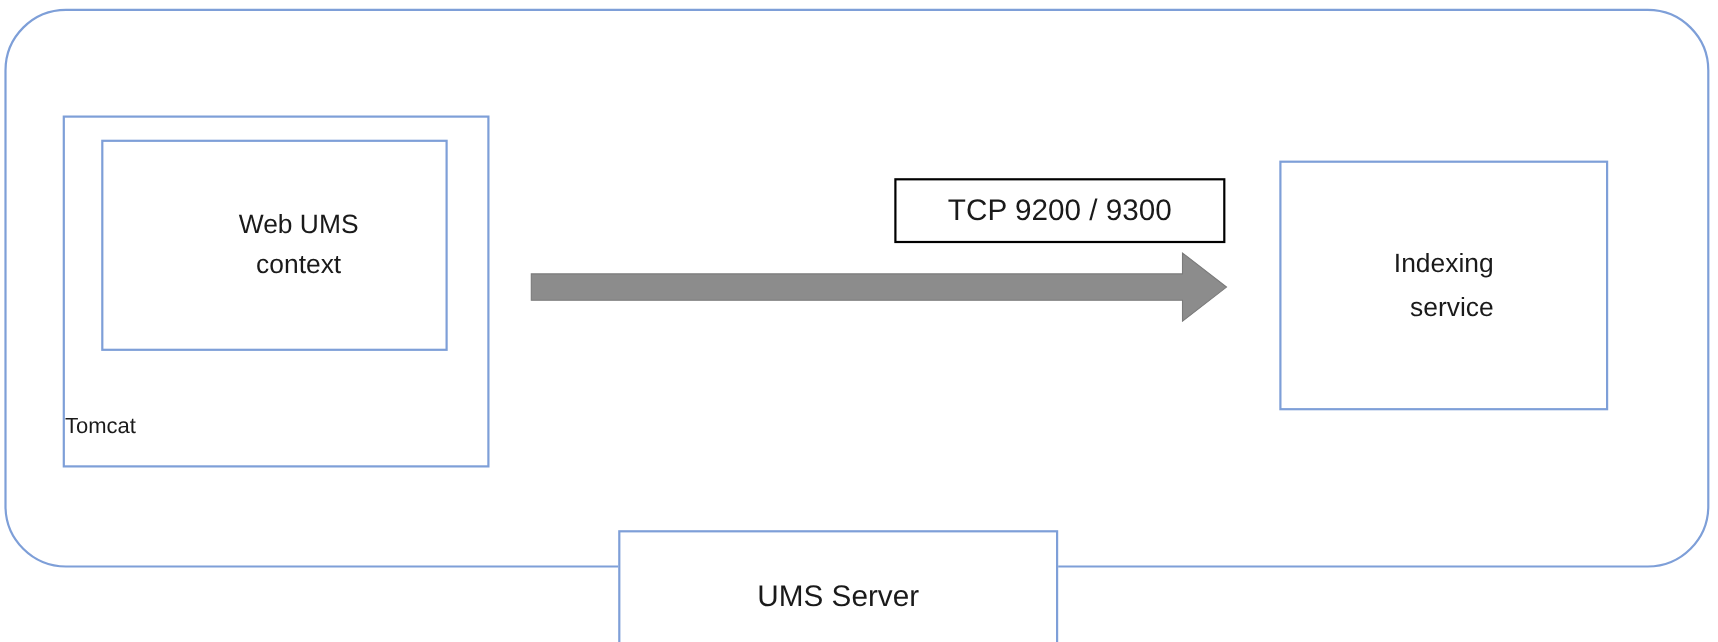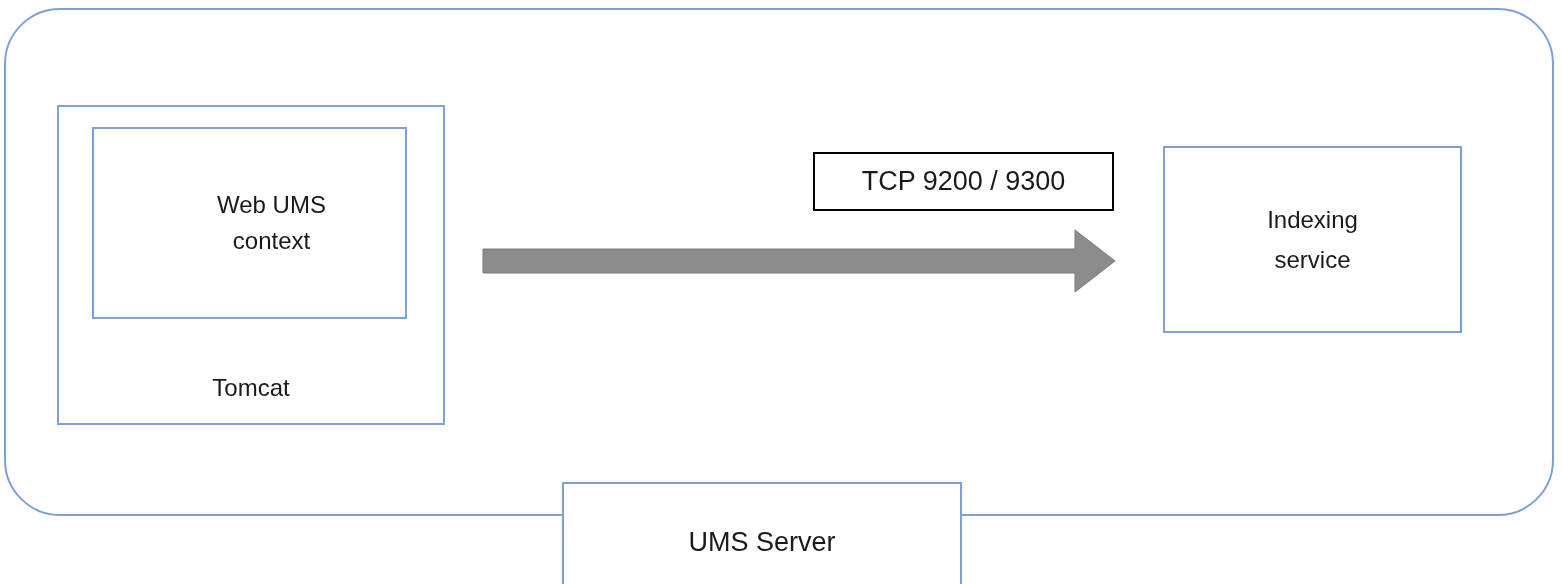--- a/index.html
+++ b/index.html
@@ -52,36 +52,37 @@
     height: 192px;
     font-size: 24px;
     line-height: 36px;
     padding-left: 44px;
   }
   .tomcat-label {
     position: absolute;
     left: 0;
     bottom: 21px;
     width: 100%;
-    text-align: center;
-    font-size: 24px;
+    text-align: left;
+    font-size: 20px;
     line-height: 28px;
   }
   .indexing-box {
     left: 1163px;
     top: 146px;
     width: 299px;
-    height: 187px;
+    height: 227px;
     font-size: 24px;
     line-height: 40px;
+    text-align: right;
   }
   .tcp-box {
     position: absolute;
     left: 813px;
-    top: 152px;
+    top: 162px;
     width: 301px;
     height: 59px;
     border: 2px solid #000000;
     background: #ffffff;
     box-sizing: border-box;
     display: flex;
     align-items: center;
     justify-content: center;
     font-size: 27px;
   }

